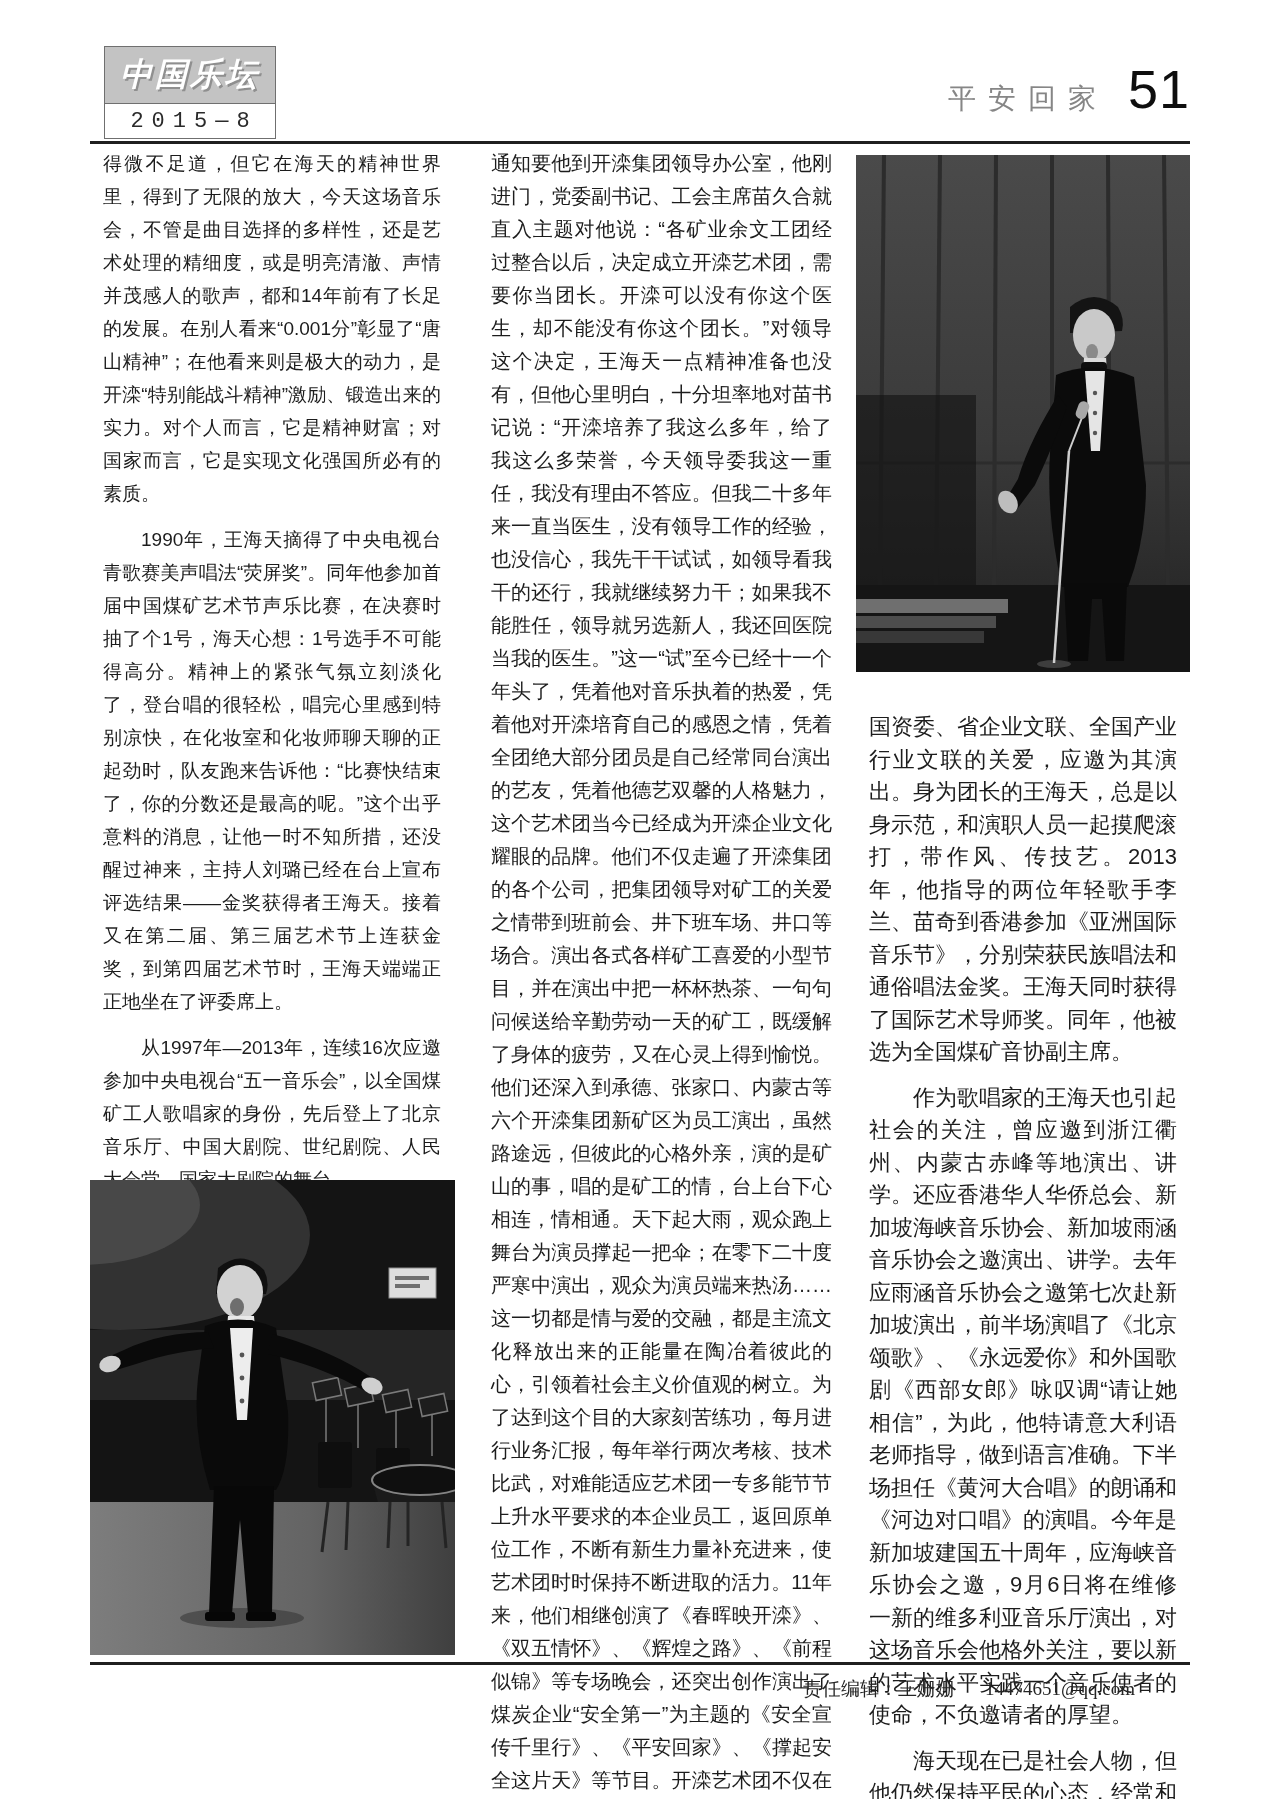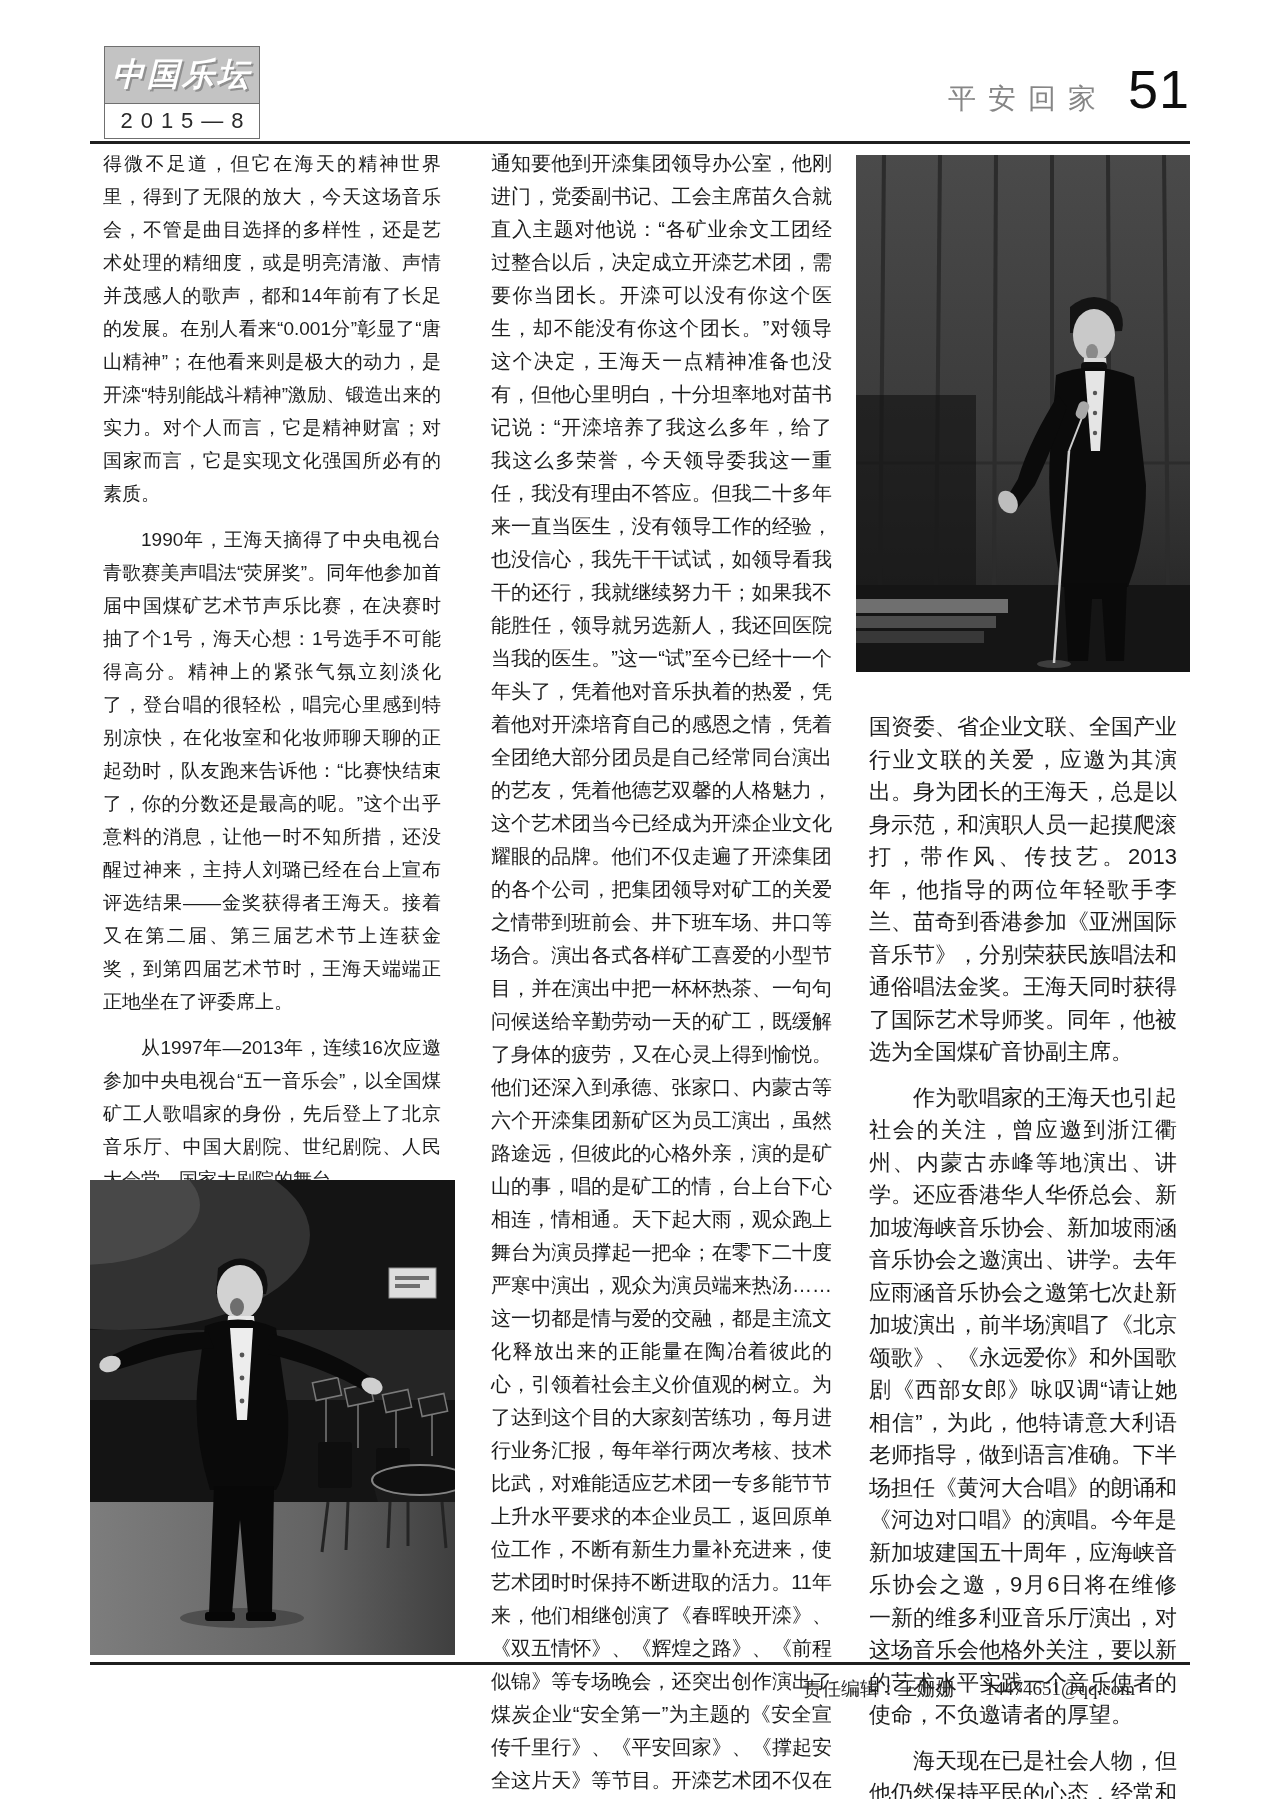--- a/index.html
+++ b/index.html
@@ -2,32 +2,32 @@
 <html><head>
 <meta charset="utf-8">
 <style>
   html,body { margin:0; padding:0; background:#ffffff; }
   .page {
     position:relative; width:1280px; height:1799px; background:#ffffff;
     overflow:hidden; font-family:"Liberation Sans","DejaVu Sans",sans-serif;
     color:#1c1c1c;
   }
   
-  .logo-block { position:absolute; left:104px; top:46px; width:156px; }
+  .logo-block { position:absolute; left:104px; top:46px; width:172px; }
   .logo-title {
     height:58px; background:#c3c3c3; border:1px solid #6f6f6f; box-sizing:border-box;
     display:flex; align-items:center; justify-content:center;
     font-family:"DejaVu Serif","Liberation Serif",serif; font-style:italic; font-weight:bold;
     font-size:32px; color:#ffffff; letter-spacing:3px;
     text-shadow:2px 2px 0 #8f8f8f;
   }
   .logo-issue {
     height:35px; background:#ffffff; border:1px solid #6f6f6f; border-top:none; box-sizing:border-box;
     display:flex; align-items:center; justify-content:center;
-    font-family:Liberation Sans, sans-serif; font-size:22px; color:#2a2a2a;
+    font-family:Liberation Mono, monospace; font-size:22px; color:#2a2a2a;
     letter-spacing:8px; padding-left:8px;
   }
   .section-head {
     position:absolute; right:90px; top:62px; display:flex; align-items:baseline; gap:20px;
   }
   .section-name { color:#868686; font-size:28px; letter-spacing:12px; }
   .page-num { color:#0e0e0e; font-size:54px; font-weight:normal; line-height:1; letter-spacing:1px; }
   .head-rule { position:absolute; left:90px; top:141px; width:1100px; height:3px; background:#1f1f1f; }
 
   

